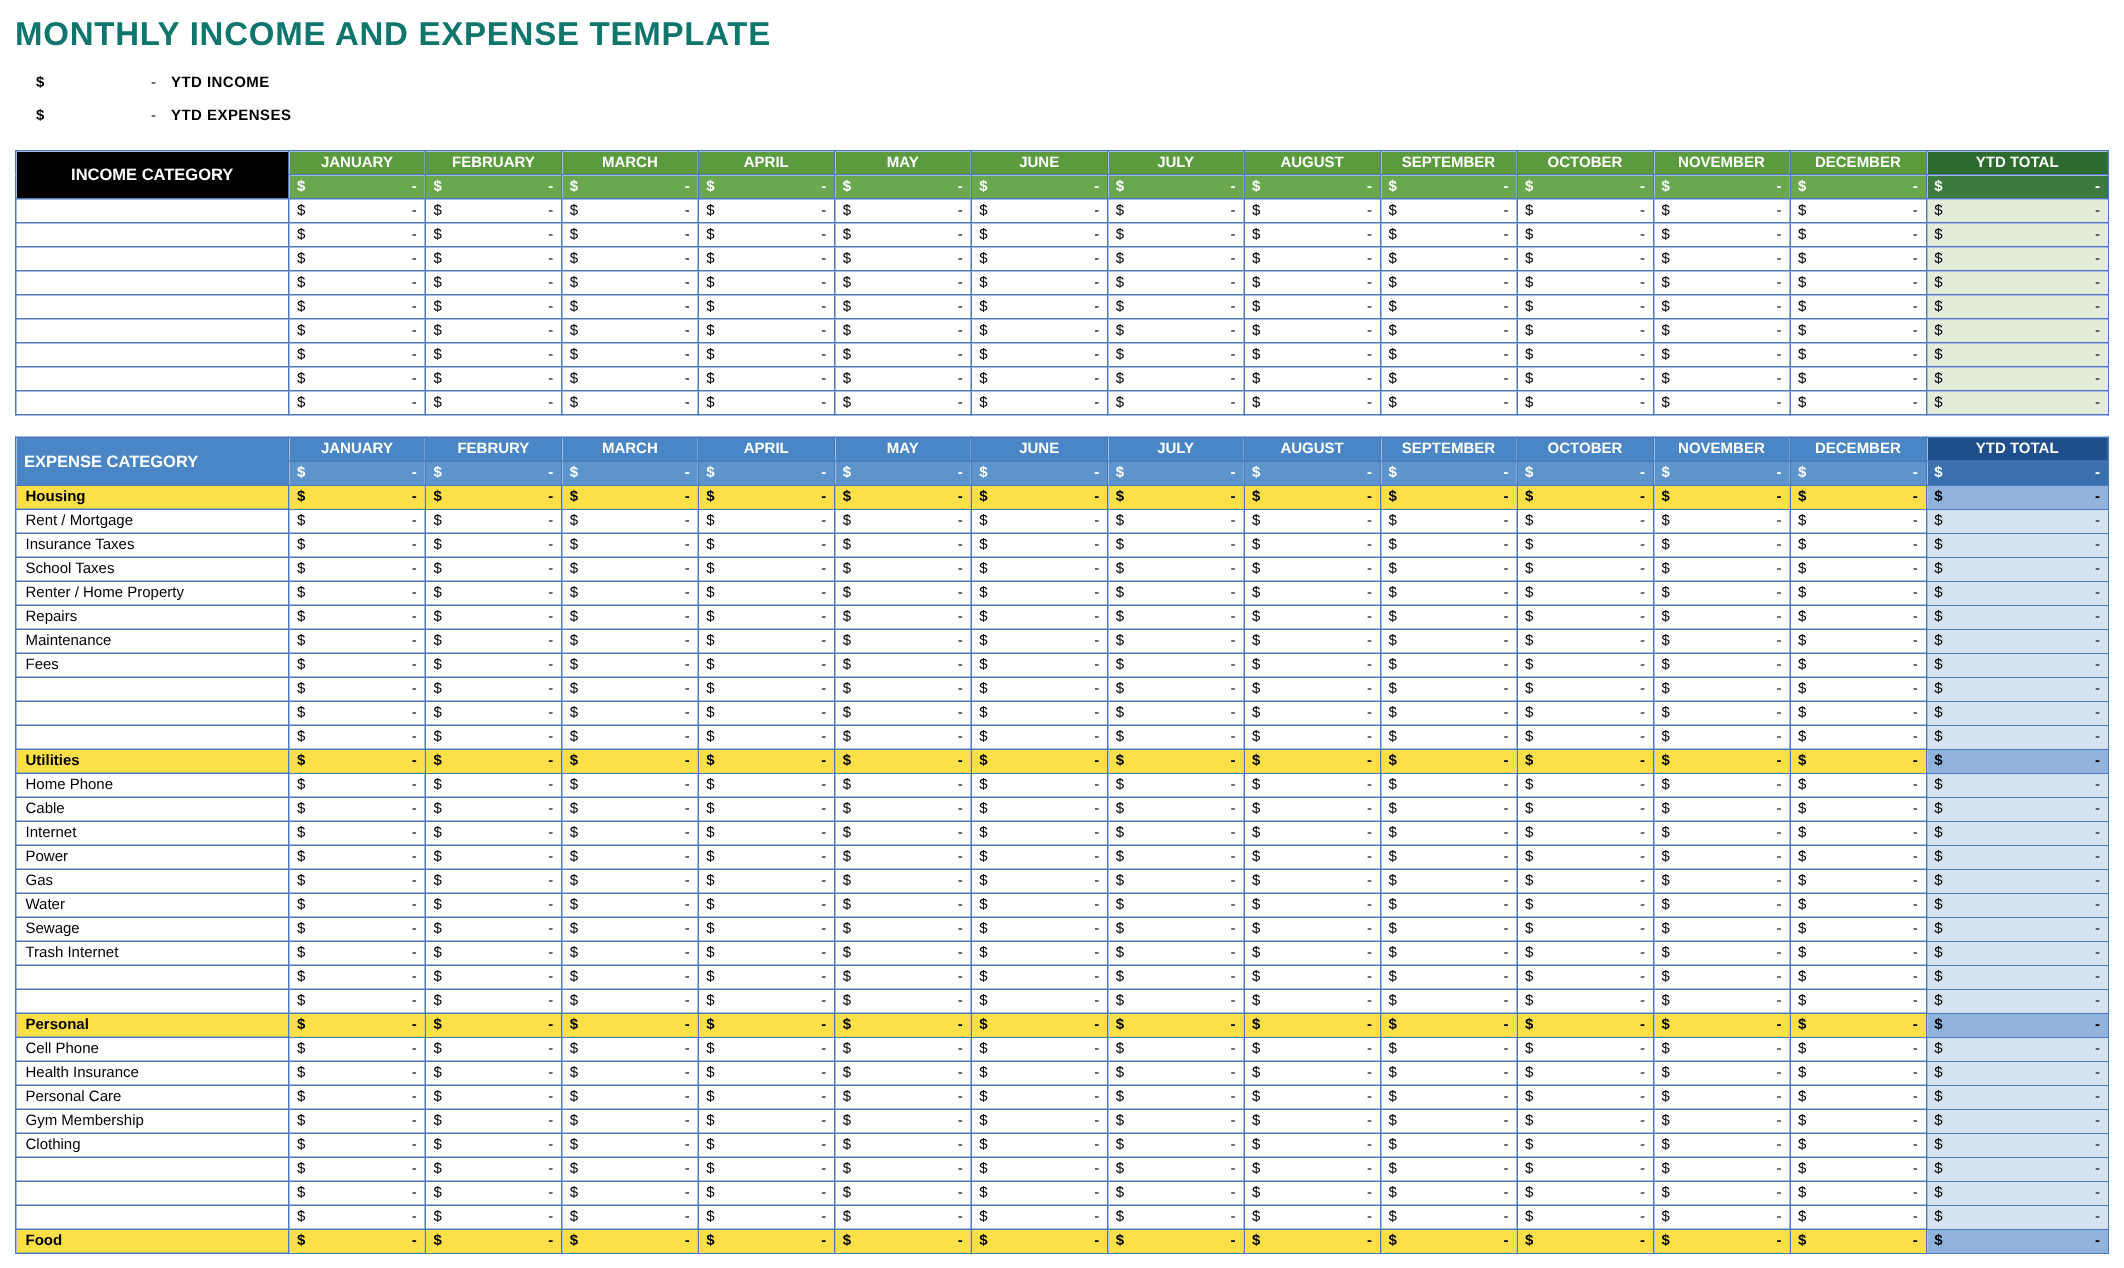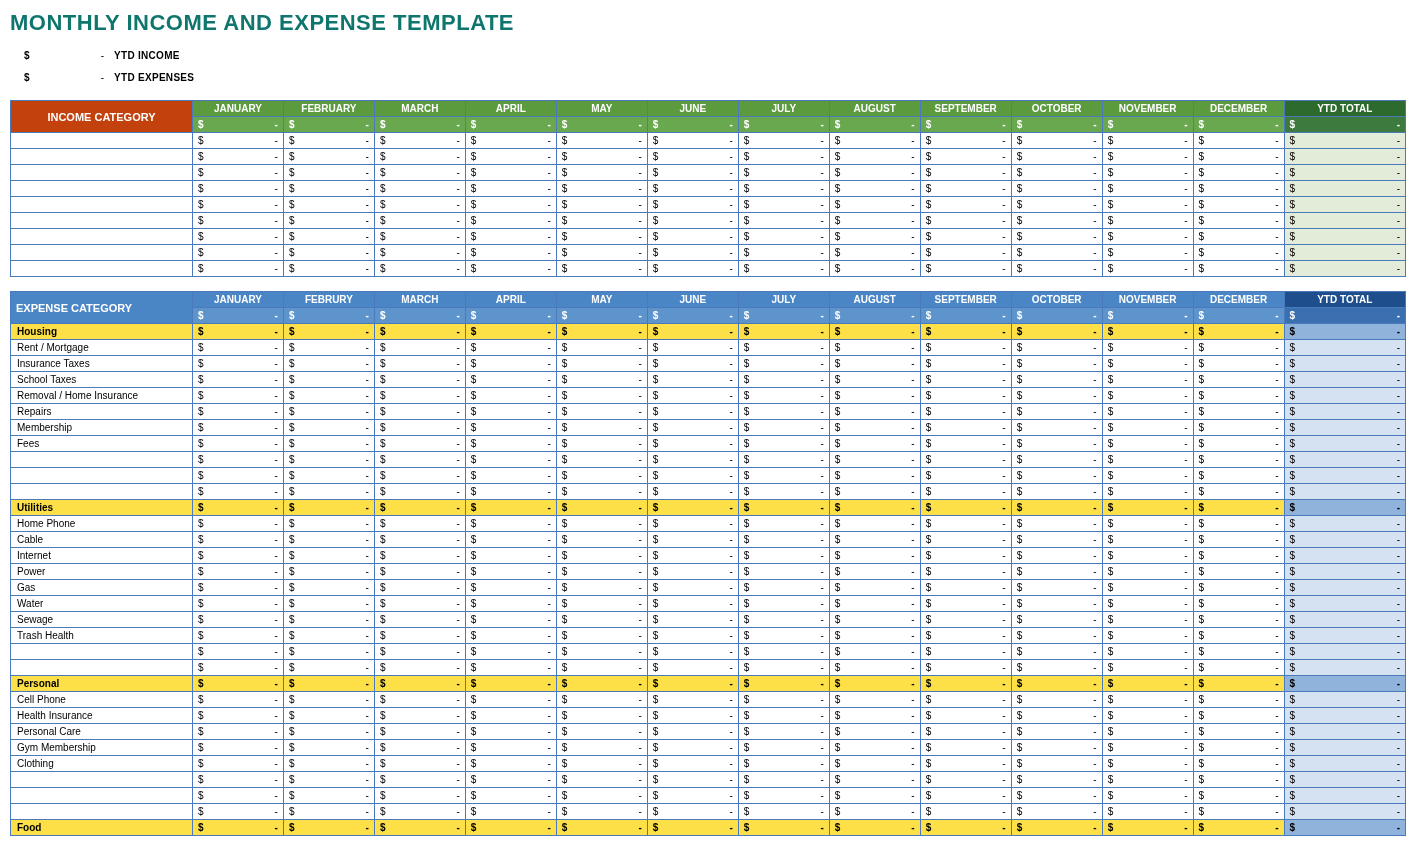--- a/index.html
+++ b/index.html
@@ -10,21 +10,21 @@
 .summary-sym{font-weight:700;width:20px}
 .summary-dash{width:70px;text-align:right;padding-right:10px}
 .summary-label{font-weight:700;letter-spacing:.3px}
 table{border-collapse:collapse;width:100%;table-layout:fixed}
 td,th{border:1px solid #4a7abc;height:16px;padding:1px 5px;font-size:10px;overflow:hidden;white-space:nowrap}
 .cat-col{width:180px}
 .mon-col{width:90px}
 .ytd-col{width:120px}
 
 
-.inc-cat-hdr{background:#c2410c;color:#fff;font-weight:700;text-align:center;font-size:11px}
+.inc-cat-hdr{background:#000000;color:#fff;font-weight:700;text-align:center;font-size:11px}
 .inc-mon-hdr{background:#5b9b3e;color:#fff;font-weight:700;text-align:center}
 .inc-sub-hdr{background:#6aa84f;color:#fff}
 .inc-ytd-hdr{background:#2d6a2d;color:#fff;font-weight:700;text-align:center}
 .inc-ytd-sub{background:#3d7a3d;color:#fff}
 .inc-ytd-cell{background:#e2ecd8}
 
 
 .exp-cat-hdr{background:#4a86c5;color:#fff;font-weight:700;text-align:left;font-size:11px}
 .exp-mon-hdr{background:#4a86c5;color:#fff;font-weight:700;text-align:center}
 .exp-sub-hdr{background:#5d94cc;color:#fff}
@@ -953,21 +953,21 @@
         <td class="money ">
           <span class="sym">$</span>
           <span class="val">-</span>
         </td>
         <td class="money exp-ytd-cell">
           <span class="sym">$</span>
           <span class="val">-</span>
         </td>
       </tr>
       <tr>
-        <td class="row-label">Removal / Home Insurance</td>
+        <td class="row-label">Renter / Home Property</td>
         <td class="money ">
           <span class="sym">$</span>
           <span class="val">-</span>
         </td>
         <td class="money ">
           <span class="sym">$</span>
           <span class="val">-</span>
         </td>
         <td class="money ">
           <span class="sym">$</span>
@@ -1063,21 +1063,21 @@
         <td class="money ">
           <span class="sym">$</span>
           <span class="val">-</span>
         </td>
         <td class="money exp-ytd-cell">
           <span class="sym">$</span>
           <span class="val">-</span>
         </td>
       </tr>
       <tr>
-        <td class="row-label">Membership</td>
+        <td class="row-label">Maintenance</td>
         <td class="money ">
           <span class="sym">$</span>
           <span class="val">-</span>
         </td>
         <td class="money ">
           <span class="sym">$</span>
           <span class="val">-</span>
         </td>
         <td class="money ">
           <span class="sym">$</span>
@@ -1778,21 +1778,21 @@
         <td class="money ">
           <span class="sym">$</span>
           <span class="val">-</span>
         </td>
         <td class="money exp-ytd-cell">
           <span class="sym">$</span>
           <span class="val">-</span>
         </td>
       </tr>
       <tr>
-        <td class="row-label">Trash Health</td>
+        <td class="row-label">Trash Internet</td>
         <td class="money ">
           <span class="sym">$</span>
           <span class="val">-</span>
         </td>
         <td class="money ">
           <span class="sym">$</span>
           <span class="val">-</span>
         </td>
         <td class="money ">
           <span class="sym">$</span>

